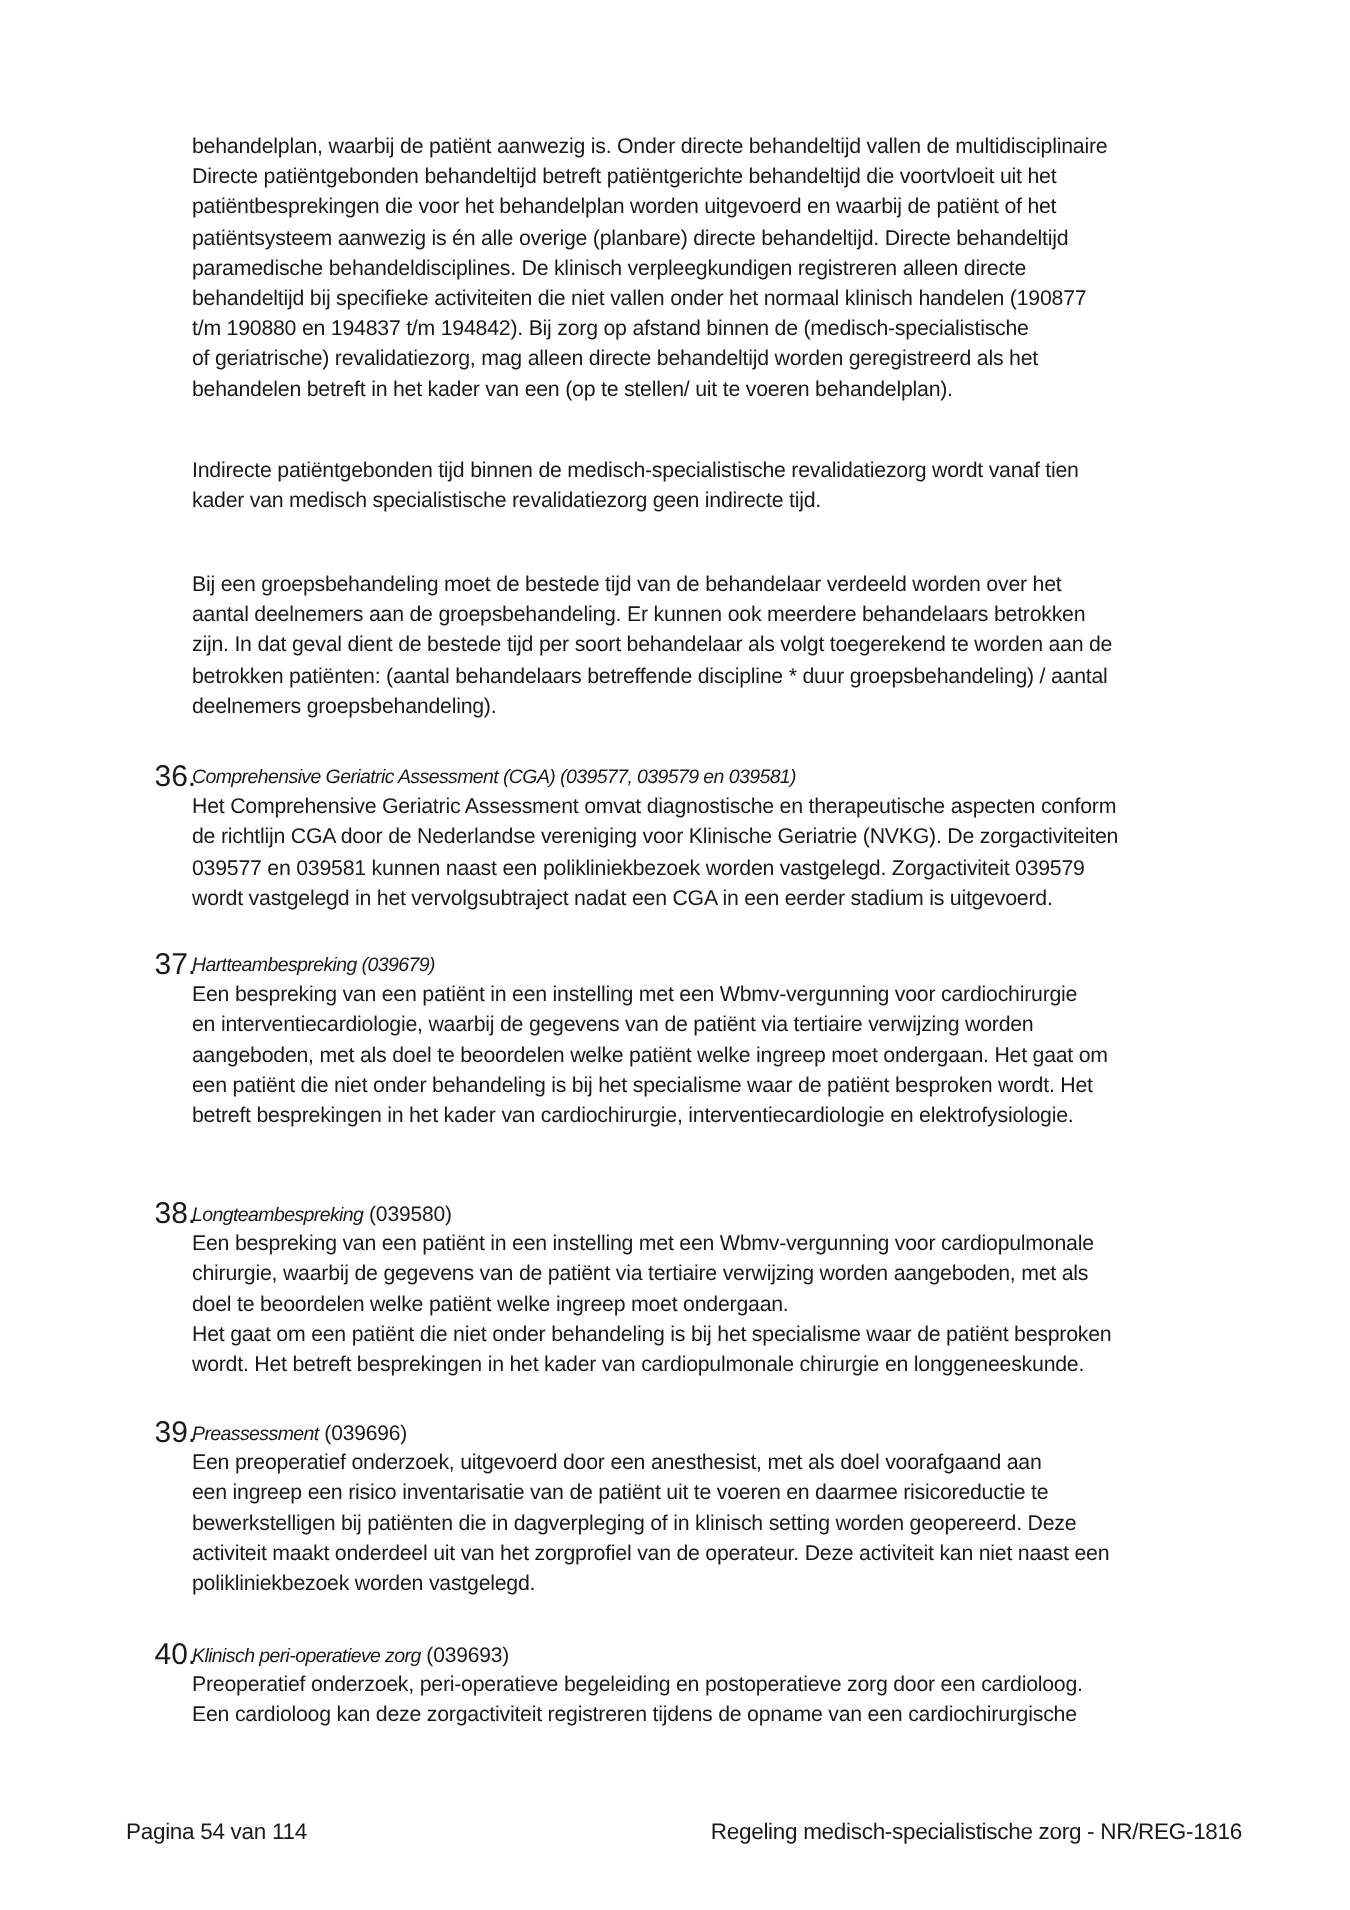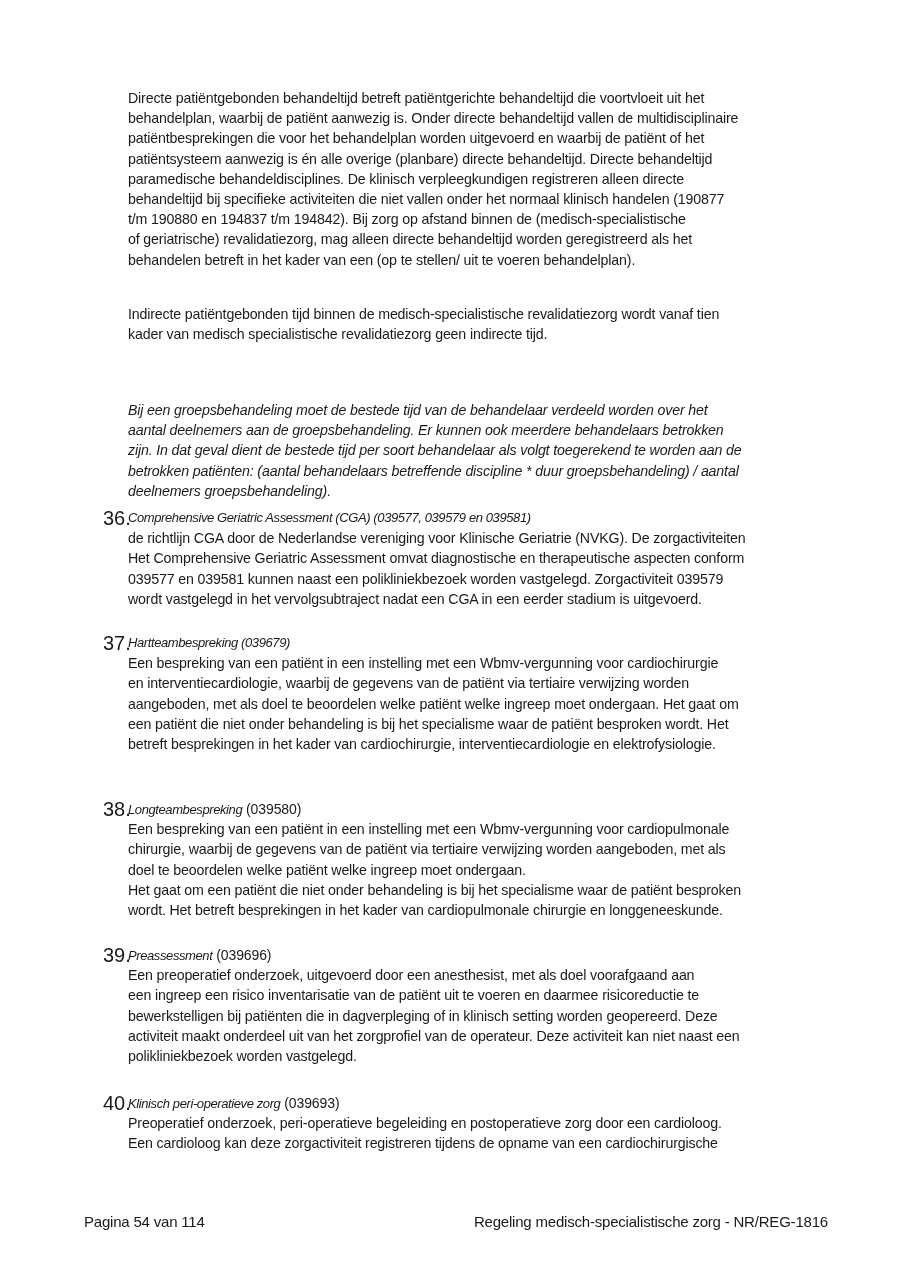--- a/index.html
+++ b/index.html
@@ -35,50 +35,50 @@
   }
   .footer.left { left: 84px; }
   .footer.right { right: 72px; margin-left: 28px; }
 </style>
 </head>
 <body>
 
 <div class="page">
 
   <div class="para" style="top:88px;">
+    <span class="line">behandelplan, waarbij de patiënt aanwezig is. Onder directe behandeltijd vallen de multidisciplinaire</span>
     <span class="line">Directe patiëntgebonden behandeltijd betreft patiëntgerichte behandeltijd die voortvloeit uit het</span>
-    <span class="line">behandelplan, waarbij de patiënt aanwezig is. Onder directe behandeltijd vallen de multidisciplinaire</span>
     <span class="line">patiëntbesprekingen die voor het behandelplan worden uitgevoerd en waarbij de patiënt of het</span>
     <span class="line">patiëntsysteem aanwezig is én alle overige (planbare) directe behandeltijd. Directe behandeltijd</span>
     <span class="line">paramedische behandeldisciplines. De klinisch verpleegkundigen registreren alleen directe</span>
     <span class="line">behandeltijd bij specifieke activiteiten die niet vallen onder het normaal klinisch handelen (190877</span>
     <span class="line">t/m 190880 en 194837 t/m 194842). Bij zorg op afstand binnen de (medisch-specialistische</span>
     <span class="line">of geriatrische) revalidatiezorg, mag alleen directe behandeltijd worden geregistreerd als het</span>
     <span class="line">behandelen betreft in het kader van een (op te stellen/ uit te voeren behandelplan).</span>
   </div>
 
   <div class="para" style="top:304px;">
     <span class="line">Indirecte patiëntgebonden tijd binnen de medisch-specialistische revalidatiezorg wordt vanaf tien</span>
     <span class="line">kader van medisch specialistische revalidatiezorg geen indirecte tijd.</span>
   </div>
 
-  <div class="para" style="top:400px;font-style:italic;">
+  <div class="para" style="top:380px;">
     <span class="line">Bij een groepsbehandeling moet de bestede tijd van de behandelaar verdeeld worden over het</span>
     <span class="line">aantal deelnemers aan de groepsbehandeling. Er kunnen ook meerdere behandelaars betrokken</span>
     <span class="line">zijn. In dat geval dient de bestede tijd per soort behandelaar als volgt toegerekend te worden aan de</span>
     <span class="line">betrokken patiënten: (aantal behandelaars betreffende discipline * duur groepsbehandeling) / aantal</span>
     <span class="line">deelnemers groepsbehandeling).</span>
   </div>
 
   <div class="item" style="top:508px;">
     <span class="num">36.</span>
     <span class="title"><span>Comprehensive Geriatric Assessment (CGA)</span><span class="code"> (039577, 039579 en 039581)</span></span>
     <div class="body">
+      <span class="line">Het Comprehensive Geriatric Assessment omvat diagnostische en therapeutische aspecten conform</span>
       <span class="line">de richtlijn CGA door de Nederlandse vereniging voor Klinische Geriatrie (NVKG). De zorgactiviteiten</span>
-      <span class="line">Het Comprehensive Geriatric Assessment omvat diagnostische en therapeutische aspecten conform</span>
       <span class="line">039577 en 039581 kunnen naast een polikliniekbezoek worden vastgelegd. Zorgactiviteit 039579</span>
       <span class="line">wordt vastgelegd in het vervolgsubtraject nadat een CGA in een eerder stadium is uitgevoerd.</span>
     </div>
   </div>
 
   <div class="item" style="top:633px;">
     <span class="num">37.</span>
     <span class="title"><span>Hartteambespreking</span><span class="code"> (039679)</span></span>
     <div class="body">
       <span class="line">Een bespreking van een patiënt in een instelling met een Wbmv-vergunning voor cardiochirurgie</span>

